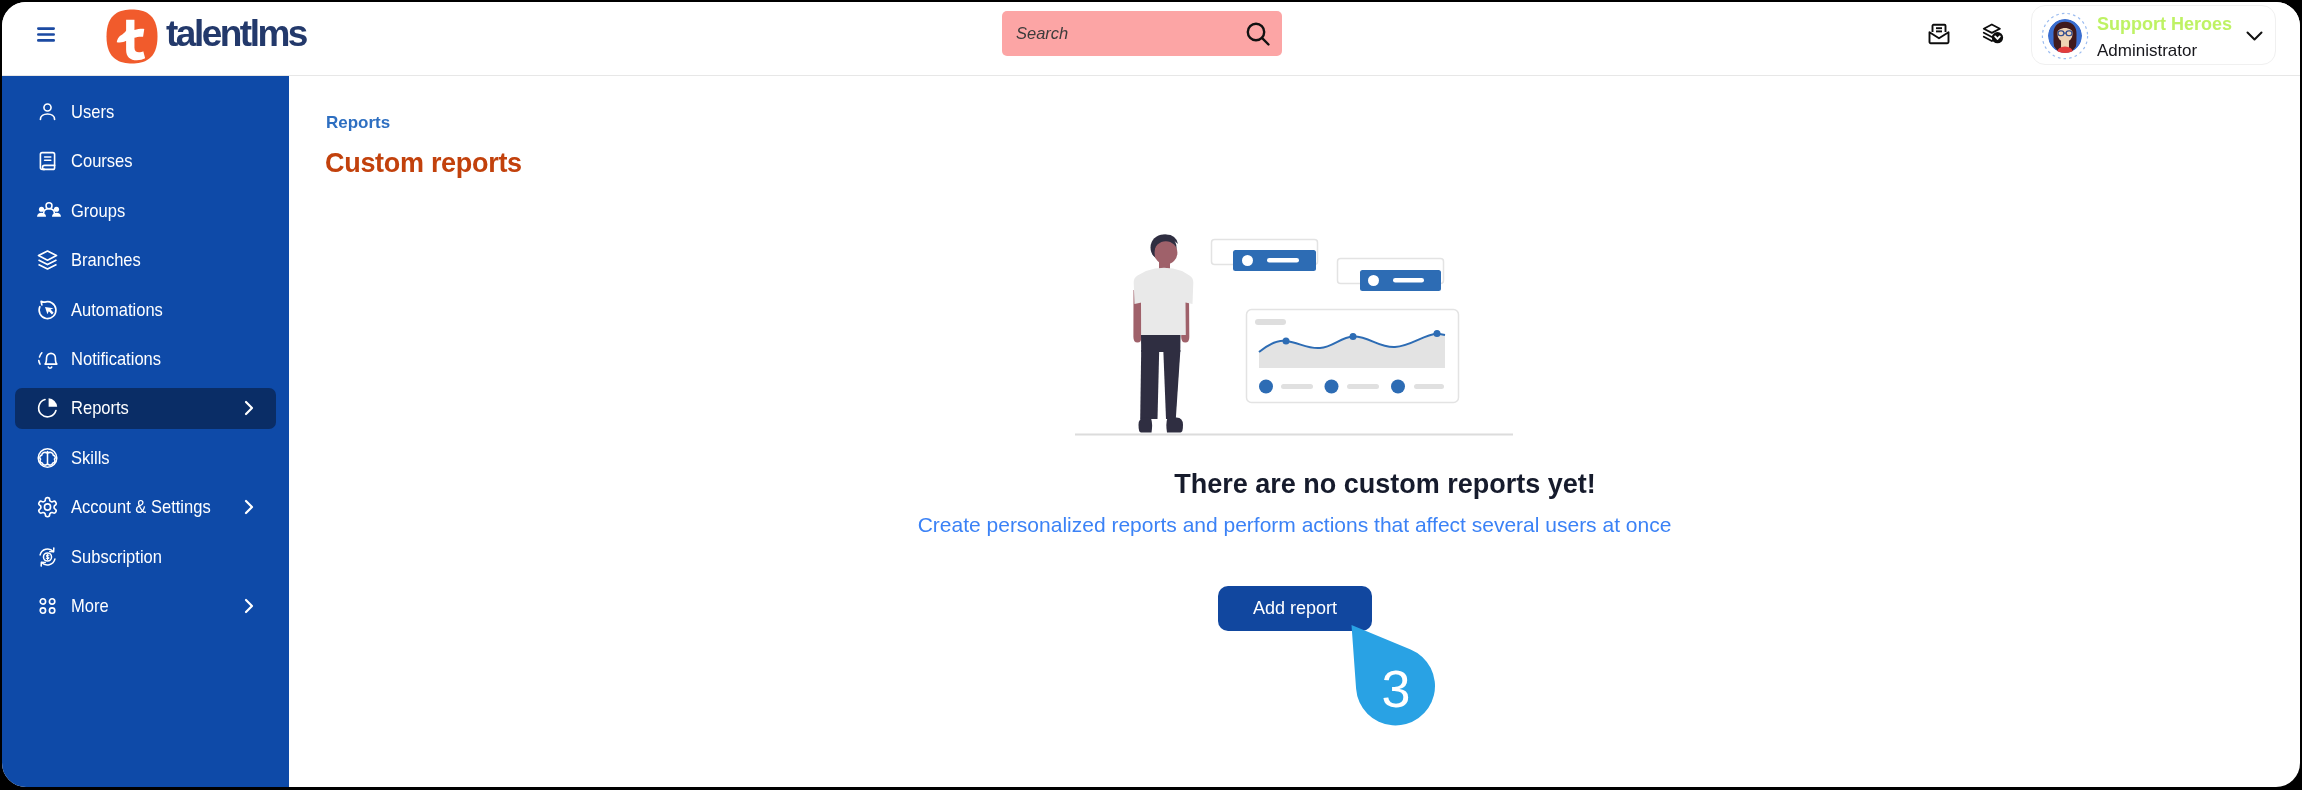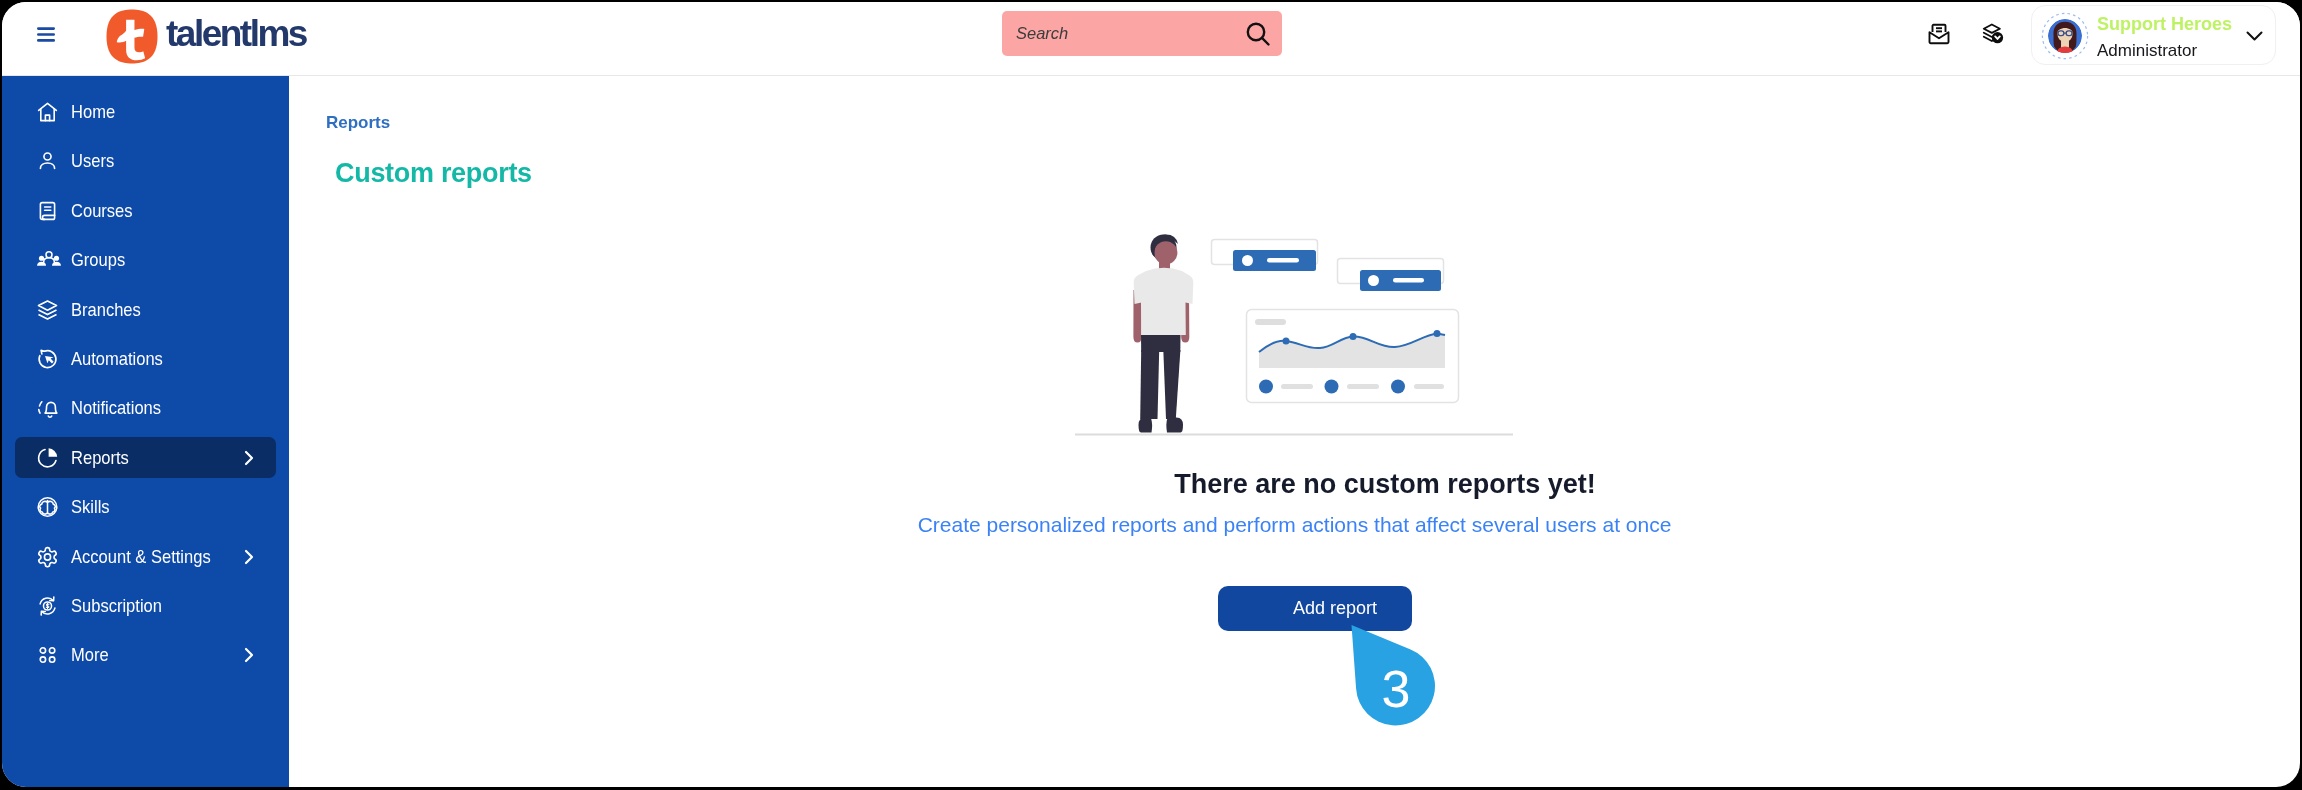--- a/index.html
+++ b/index.html
@@ -28,28 +28,28 @@
   
   .nav{position:absolute;left:2px;top:91.5px;width:287px;}
   .nav .row{position:relative;height:41px;margin:0 13px 8.42px 13px;border-radius:7px;
             display:flex;align-items:center;color:#fff;font-size:19px;}
   .nav .row.active{background:#0a2d66;}
   .nav .row svg.mi{position:absolute;left:21px;top:50%;transform:translateY(-50%);}
   .nav .row .lbl{position:absolute;left:56px;top:50%;transform:translateY(-50%) scaleX(0.87);transform-origin:0 50%;white-space:nowrap;}
   .nav .row svg.chev{position:absolute;right:22px;top:50%;transform:translateY(-50%);}
   
   .crumb{position:absolute;left:326px;top:113px;font-size:17px;font-weight:700;color:#2e6fc1;}
-  h1{position:absolute;left:324px;top:147px;margin:11px;font-size:27px;font-weight:700;color:#14b8a6;letter-spacing:-0.3px;}
+  h1{position:absolute;left:324px;top:147px;margin:1px;font-size:27px;font-weight:700;color:#c2410c;letter-spacing:-0.3px;}
   .illus{position:absolute;left:1075px;top:228px;}
   .empty-h{position:absolute;left:289px;width:2192px;top:469px;text-align:center;
            font-size:27px;font-weight:700;color:#161b2c;}
   .empty-s{position:absolute;left:289px;width:2011px;top:513px;text-align:center;
            font-size:21px;color:#3b82f6;}
   .btn{position:absolute;left:1218px;top:585.5px;width:154px;height:45px;background:#11479f;border-radius:10px;
-       color:#fff;font-size:18px;display:flex;align-items:center;justify-content:center;padding-left:40px;}
+       color:#fff;font-size:18px;display:flex;align-items:center;justify-content:center;}
   .balloon{position:absolute;left:1348px;top:620px;}
 </style>
 </head>
 <body>
 <div class="window"></div>
 <div class="topbar"></div>
 <div class="sidebar"></div>
 
 <svg class="burger" viewBox="0 0 18 15">
   <g stroke="#1b4aa2" stroke-width="2.6" stroke-linecap="round">
@@ -101,28 +101,20 @@
   </svg>
 </div>
 <div class="uname">Support Heroes</div>
 <div class="urole">Administrator</div>
 <svg class="uchev" width="17" height="11" viewBox="0 0 17 11" fill="none" stroke="#111" stroke-width="2" stroke-linecap="round" stroke-linejoin="round">
   <path d="M1.5,1.5 L8.5,8.5 L15.5,1.5"></path>
 </svg>
 
 <div class="nav">
   <div class="row">
-      <svg class="mi" width="23" height="23" viewBox="0 0 24 24" fill="none" stroke="#fff" stroke-width="1.7" stroke-linecap="round" stroke-linejoin="round">
-        <path d="M2.8 10.4 12 3l9.2 7.4"></path>
-        <path d="M5 8.6V21h14V8.6"></path>
-        <path d="M9.8 21v-5.8h4.4V21"></path>
-      </svg>
-      <span class="lbl">Home</span>
-    </div>
-  <div class="row">
       <svg class="mi" width="23" height="23" viewBox="0 0 24 24" fill="none" stroke="#fff" stroke-width="1.7" stroke-linecap="round">
         <circle cx="12" cy="7.3" r="3.7"></circle>
         <path d="M4.6 19.8c0-3.7 3.3-5.7 7.4-5.7s7.4 2 7.4 5.7"></path>
       </svg>
       <span class="lbl">Users</span>
     </div>
   <div class="row">
       <svg class="mi" width="23" height="23" viewBox="0 0 24 24" fill="none" stroke="#fff" stroke-width="1.7" stroke-linecap="round" stroke-linejoin="round">
         <rect x="4.6" y="3.2" width="14.8" height="17.6" rx="1.8"></rect>
         <path d="M19.4 16.6H8.9a2.1 2.1 0 0 0 0 4.2"></path>

